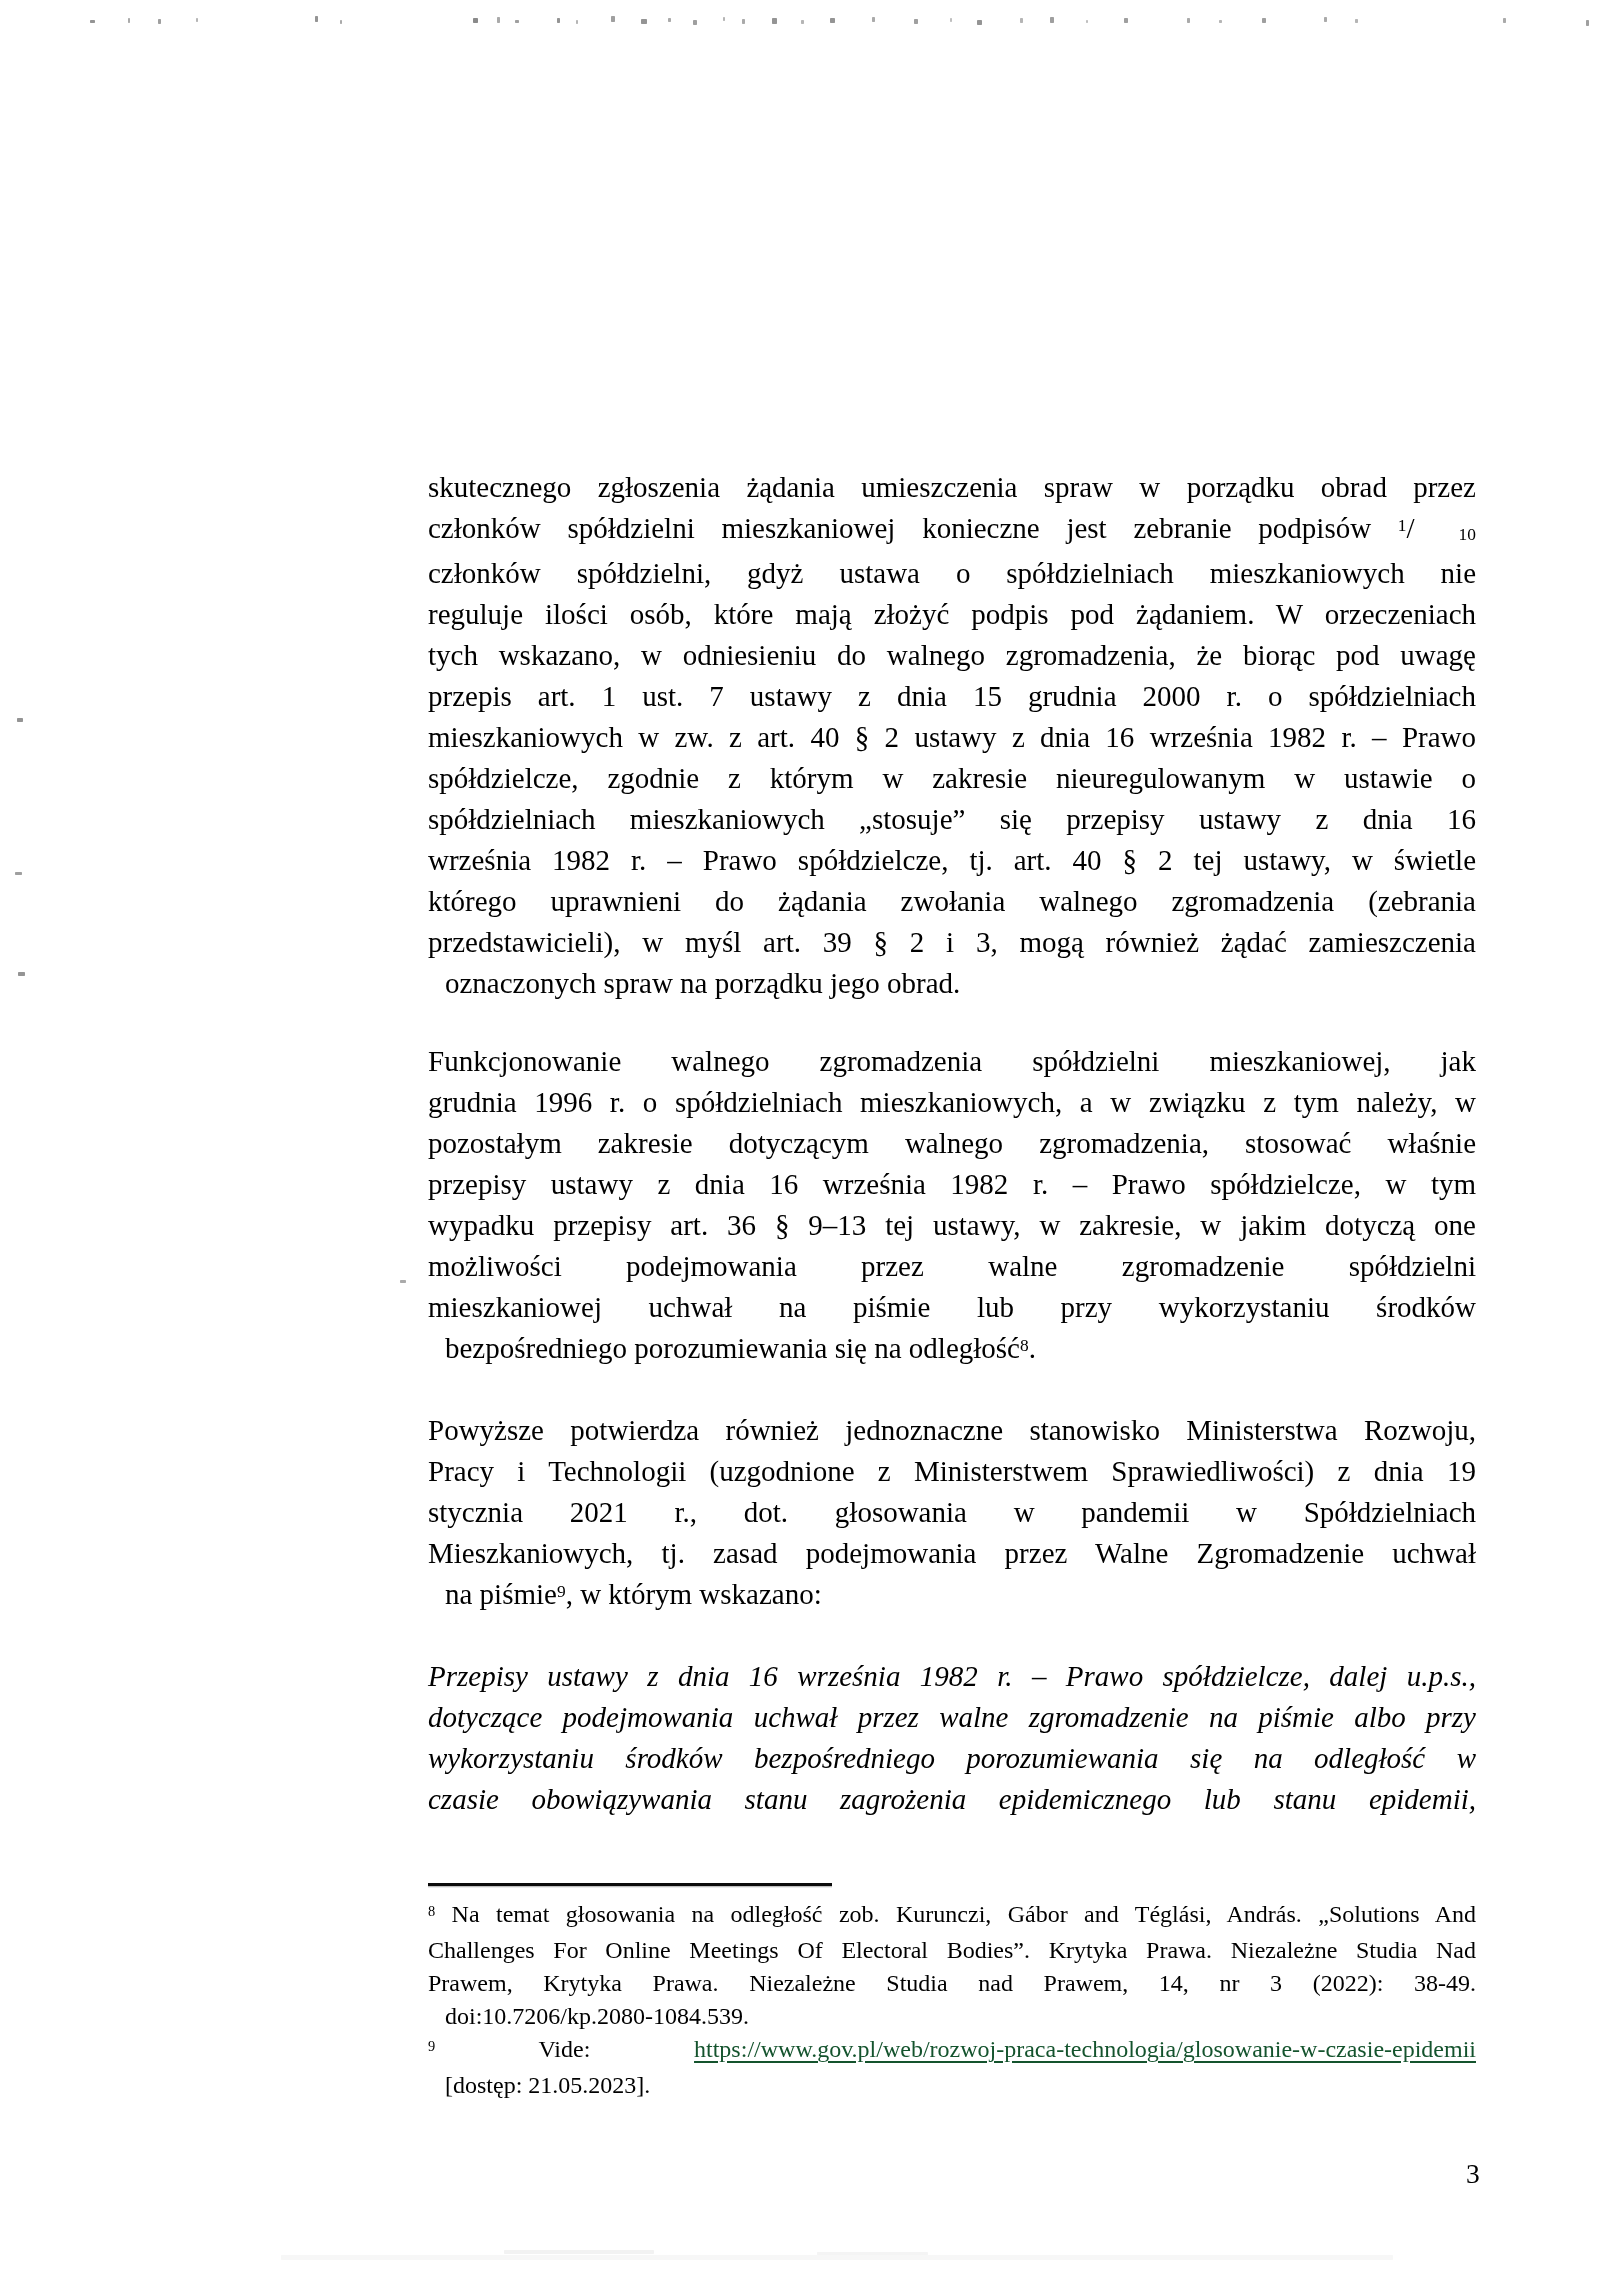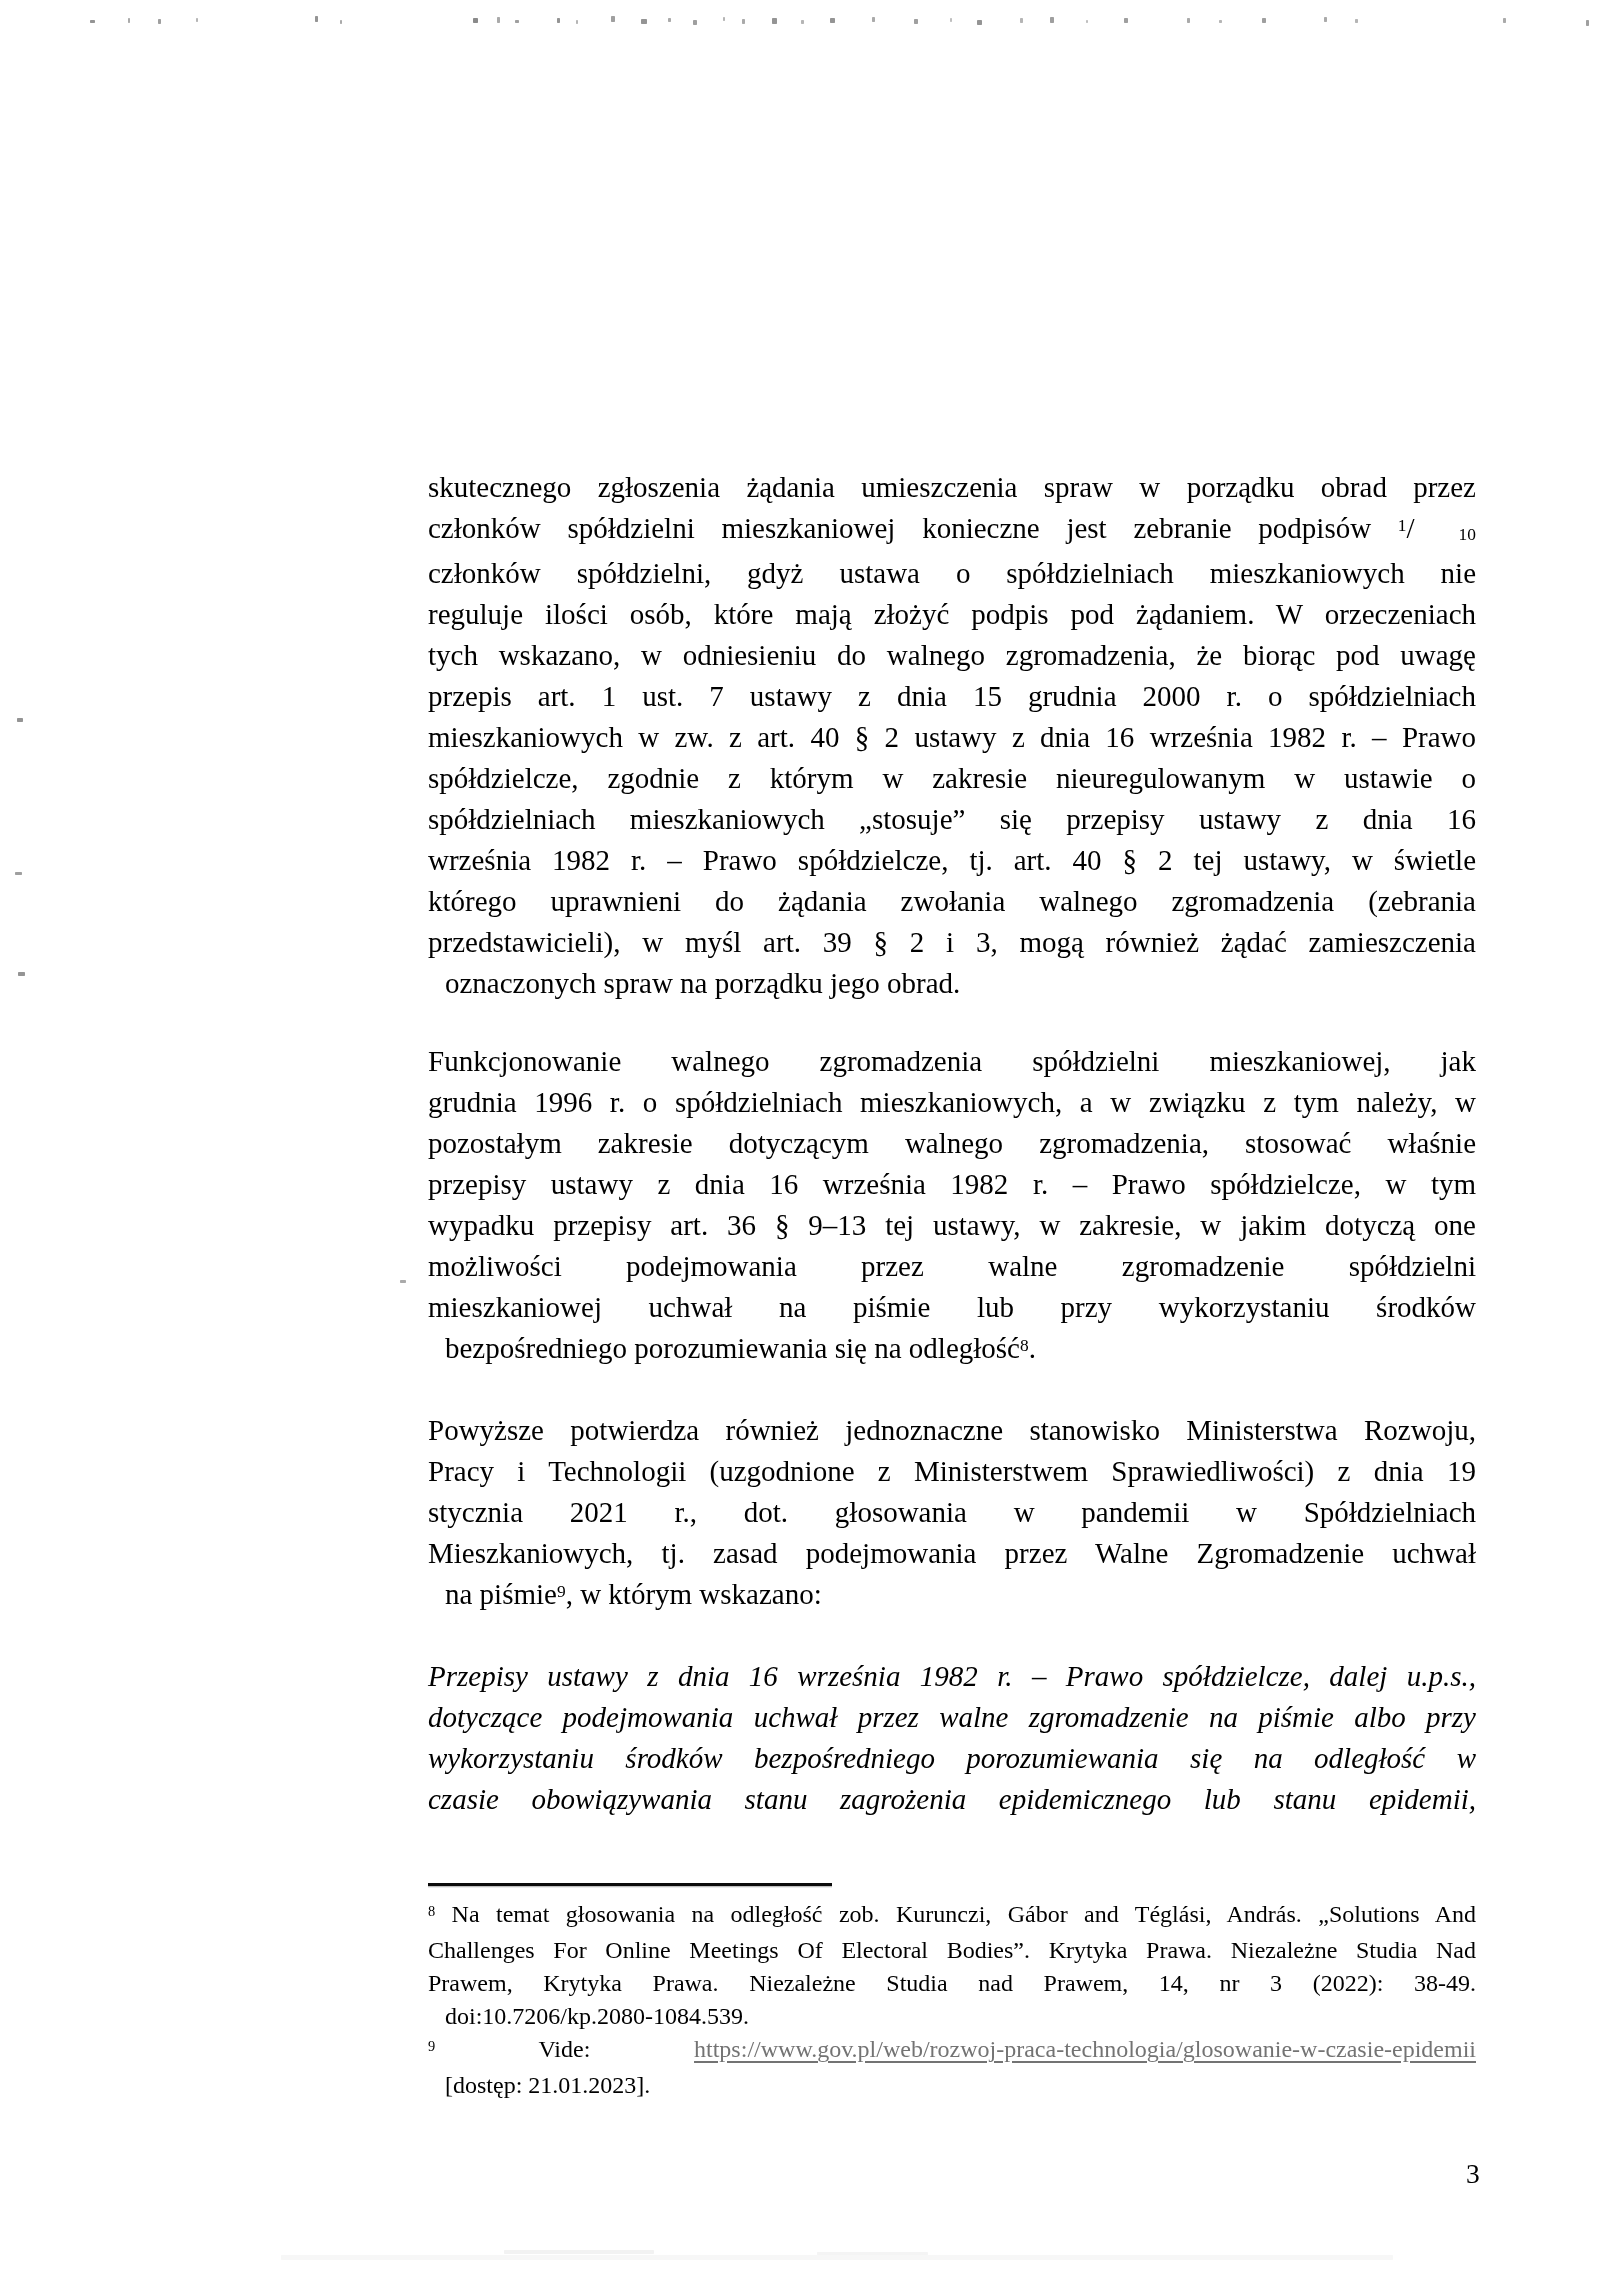--- a/index.html
+++ b/index.html
@@ -24,21 +24,21 @@
     margin-top:63px; width:404px; height:3.3px; background:#0c0c0c;
     box-shadow:0 1.3px 0 rgba(0,0,0,0.25);
   }
   .fnotes { margin-top:11.8px; font-size:24px; line-height:33px; }
   .fn { margin:0; }
   .fn .it, .it { }
   .link {
     text-decoration:underline;
     text-decoration-thickness:2px;
     text-underline-offset:3.9px;
-    color:#737373;
+    color:#14532d;
   }
   .page-number { position:absolute; left:1466px; top:2160px; font-size:27.5px; line-height:27.5px; }
   .speck { position:absolute; background:#2a2a2a; border-radius:0.7px; }
 </style>
 </head>
 <body>
 
 <div class="page">
   <div id="noise">
       <div class="speck" style="left: 90px; top: 19.6px; width: 5.2px; height: 3.9px; opacity: 0.5;"></div>
@@ -128,19 +128,19 @@
     <div class="separator"></div>
     <div id="footnotes" class="fnotes">
         <div class="fn">
           <div class="line"><span class="sup">8</span><span> Na temat głosowania na odległość zob. Kurunczi, Gábor and Téglási, András. </span><span class="it">„Solutions And</span></div>
           <div class="line"><span class="it">Challenges For Online Meetings Of Electoral Bodies”</span><span>. Krytyka Prawa. Niezależne Studia Nad</span></div>
           <div class="line"><span>Prawem, Krytyka Prawa. Niezależne Studia nad Prawem, 14, nr 3 (2022): 38-49.</span></div>
           <div class="line last"><span>doi:10.7206/kp.2080-1084.539.</span></div>
         </div>
         <div class="fn">
           <div class="line"><span class="sup">9</span><span> Vide: </span><span class="link">https://www.gov.pl/web/rozwoj-praca-technologia/glosowanie-w-czasie-epidemii</span></div>
-          <div class="line last"><span>[dostęp: 21.01.2023].</span></div>
+          <div class="line last"><span>[dostęp: 21.05.2023].</span></div>
         </div>
       </div>
   </div>
   <div class="page-number">3</div>
 </div>
 
 
 </body></html>

